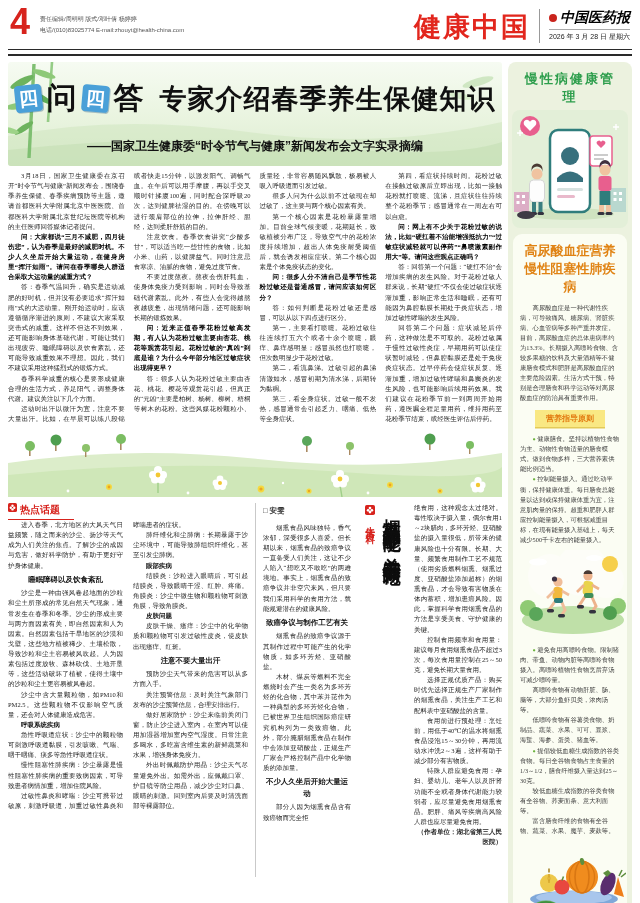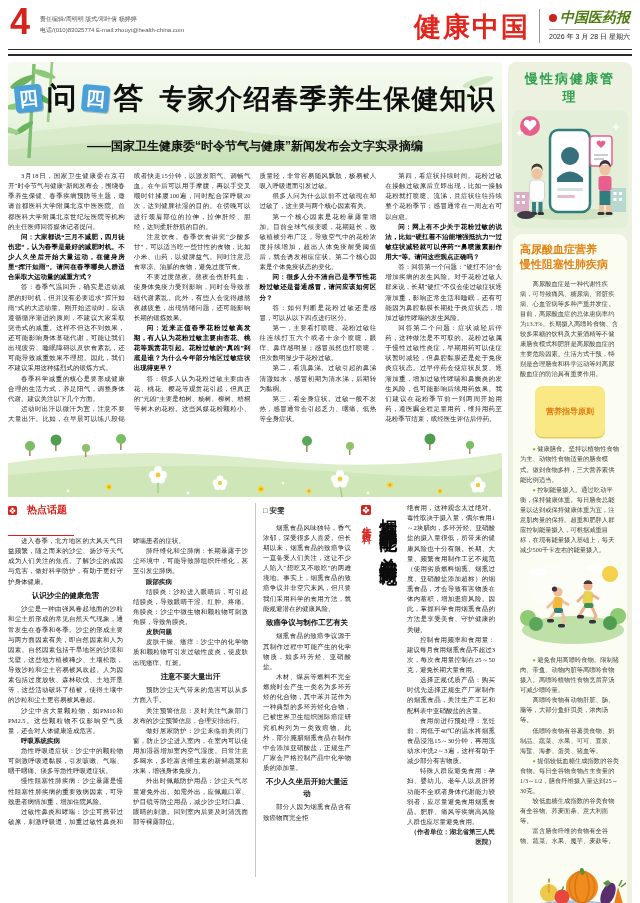--- a/index.html
+++ b/index.html
@@ -8,21 +8,21 @@
   .page{width:640px;height:903px;position:relative}
 
   
   .masthead{display:flex;align-items:flex-start;padding:5px 10px 0;height:42px}
   .pageno{font-family:"Liberation Sans",sans-serif;font-weight:bold;font-size:36px;line-height:.95;color:#d7231d}
   .ed{font-family:"Liberation Sans",sans-serif;font-size:6px;color:#555;margin:9px 0 0 10px;line-height:1.8}
   .mast-right{margin-left:auto;display:flex;align-items:flex-start;gap:9px;margin-top:4px}
   .jkzg{font-family:"Liberation Sans",sans-serif;font-weight:bold;font-size:27px;color:#e2261d;letter-spacing:2px}
   .vline{width:1px;height:34px;background:#999}
   .paper{display:flex;flex-direction:column;gap:2px}
-  .paper-name{display:flex;align-items:center;gap:3px;color:#4d7c0f;
+  .paper-name{display:flex;align-items:center;gap:3px;color:#000000;
               font-family:"Liberation Serif",serif;font-style:italic;font-weight:bold;font-size:14px}
   .seal{width:8px;height:8px;border-radius:50%;background:#c9231c;display:inline-block}
   .paper-date{font-family:"Liberation Sans",sans-serif;font-size:7px;color:#222;border-top:1px solid #aaa;padding-top:2px}
   .mastrule{height:4px;border-top:1px solid #2a2a2a;border-bottom:2px solid #2a2a2a;margin:2px 8px 0}
 
   
   .content{display:flex;gap:6px;padding:6px 8px 0}
   .main{width:494px;display:flex;flex-direction:column}
 
   
@@ -48,49 +48,49 @@
   .lead{font-weight:bold;color:#111}
   .noind{text-indent:0}
   .author{text-indent:0;text-align:right;font-weight:bold}
   .bullet::before{content:"● ";color:#6cb33f;font-size:.85em}
 
   .meadow{height:64px;margin-top:2px}
 
   
   .bottom{display:flex;margin-top:6px;height:374px}
   .dust{width:240px}
-  .topic{display:flex;align-items:center;gap:10px;border-bottom:1.5px solid #d7231d;width:66px;padding-bottom:18px}
+  .topic{display:flex;align-items:flex-start;gap:3px;border-bottom:1.5px solid #d7231d;width:66px;padding-bottom:2px}
   .topic-label{font-family:"Liberation Sans",sans-serif;font-weight:bold;font-size:10px;color:#d7231d}
   .dust h2{font-family:"Liberation Sans",sans-serif;font-weight:bold;font-size:15px;line-height:1.2;
            margin:10px 0 8px;color:#0d0d0d}
   .dust-cols{columns:2;column-gap:10px;column-fill:auto;height:300px;overflow:hidden;
              font-size:6.5px;line-height:1.56;text-align:justify}
   .vdiv{width:1px;background:#c9c9c9;margin:0 7px}
-  .smoked{flex:1;display:flex;}
+  .smoked{flex:1;display:flex;justify-content:space-between}
   .sm-col{width:88px;height:100%;overflow:hidden;font-size:6.5px;line-height:1.56;text-align:justify}
   .byline{font-family:"Liberation Sans",sans-serif;font-weight:bold;font-size:7.5px;color:#333;margin:2px 0 6px}
   .sm-mid{width:56px;display:flex;justify-content:center;gap:5px;padding-top:2px}
   .life-label{display:flex;flex-direction:column;align-items:center;gap:3px}
   .life-txt{writing-mode:vertical-rl;font-family:"Liberation Sans",sans-serif;font-weight:bold;
             font-size:9.5px;color:#d7231d;letter-spacing:3px}
   .sm-headline{writing-mode:vertical-rl;font-family:"Liberation Sans",sans-serif;font-weight:bold;
                font-size:18px;line-height:1.15;letter-spacing:2px;color:#0d0d0d;height:100%}
 
   
   .sidebar{width:124px;background:#ecf2df;border-radius:8px;display:flex;flex-direction:column;overflow:hidden}
   .sb-title{font-family:"Liberation Sans",sans-serif;font-weight:bold;font-size:13px;color:#2d9e4c;
             text-align:center;letter-spacing:2px;padding:8px 16px 4px}
   .sb-illus{margin:0 4px}
   .sb-panel{background:#fbfdf3;border-radius:9px;margin:2px 5px;padding:8px 7px 4px;flex:1;overflow:hidden}
-  .sb-heading{font-family:"Liberation Sans",sans-serif;font-weight:bold;font-size:11px;line-height:1.4;
-              color:#e08314;text-align:left;margin-bottom:6px}
+  .sb-heading{font-family:"Liberation Sans",sans-serif;font-weight:bold;font-size:13px;line-height:1.4;
+              color:#e08314;text-align:center;margin-bottom:6px}
   .sb-panel .para{font-size:6.3px;line-height:1.6;color:#3c3c3c}
   .badge{display:block;width:max-content;margin:7px auto;background:#f9e883;color:#e27a10;
          font-family:"Liberation Sans",sans-serif;font-weight:bold;font-size:8px;
-         padding:20px 11px;border-radius:8px;box-shadow:0 1.5px 0 #e3ca58}
+         padding:3px 11px;border-radius:0;box-shadow:0 1.5px 0 #e3ca58}
   .sb-fig{margin:5px 0;text-align:center}
   .sb-src{background:#8abf6e;color:#fff;font-size:6.2px;line-height:1.65;padding:4px 6px;
           border-radius:5px;margin:3px 5px 5px;text-align:justify}
 </style>
 </head>
 <body>
 
 <div class="page">
 
   <header class="masthead">
@@ -251,21 +251,21 @@
               <rect width="9" height="9" rx="1.6" fill="#d7231d"></rect>
               <circle cx="4.5" cy="2.8" r="1.2" fill="#fff"></circle>
                 <circle cx="2.8" cy="4.8" r="1.2" fill="#fff"></circle>
               <circle cx="6.2" cy="4.8" r="1.2" fill="#fff"></circle>
                 <circle cx="4.5" cy="6.4" r="1.2" fill="#fff"></circle>
             </svg>
             <span class="topic-label">热点话题</span>
           </div>
           <div class="dust-cols">
               <p class="para">进入春季，北方地区的大风天气日益频繁，随之而来的沙尘、扬沙等天气成为人们关注的焦点。了解沙尘的成因与危害，做好科学防护，有助于更好守护身体健康。</p>
-              <p class="para sub">认识沙尘的健康危害</p>
+              <p class="para sub">睡眠障碍以及饮食紊乱</p>
               <p class="para">沙尘是一种由强风卷起地面的沙粒和尘土所形成的常见自然天气现象，通常发生在春季和冬季。沙尘的形成主要与两方面因素有关，即自然因素和人为因素。自然因素包括干旱地区的沙漠和戈壁，这些地方植被稀少、土壤松散，导致沙粒和尘土容易被风吹起。人为因素包括过度放牧、森林砍伐、土地开垦等，这些活动破坏了植被，使得土壤中的沙粒和尘土更容易被风卷起。</p>
               <p class="para">沙尘中含大量颗粒物，如PM10和PM2.5。这些颗粒物不仅影响空气质量，还会对人体健康造成危害。</p>
               <p class="para lead">呼吸系统疾病</p>
               <p class="para">急性呼吸道症状：沙尘中的颗粒物可刺激呼吸道黏膜，引发咳嗽、气喘、咽干咽痛、痰多等急性呼吸道症状。</p>
               <p class="para">慢性阻塞性肺疾病：沙尘暴露是慢性阻塞性肺疾病的重要致病因素，可导致患者病情加重，增加住院风险。</p>
               <p class="para">过敏性鼻炎和哮喘：沙尘可携带过敏原，刺激呼吸道，加重过敏性鼻炎和哮喘患者的症状。</p>
               <p class="para">肺纤维化和尘肺病：长期暴露于沙尘环境中，可能导致肺组织纤维化，甚至引发尘肺病。</p>
               <p class="para lead">眼部疾病</p>
               <p class="para">结膜炎：沙粒进入眼睛后，可引起结膜炎，导致眼睛干涩、红肿、疼痛。角膜炎：沙尘中微生物和颗粒物可刺激角膜，导致角膜炎。</p>
               <p class="para lead">皮肤问题</p>

